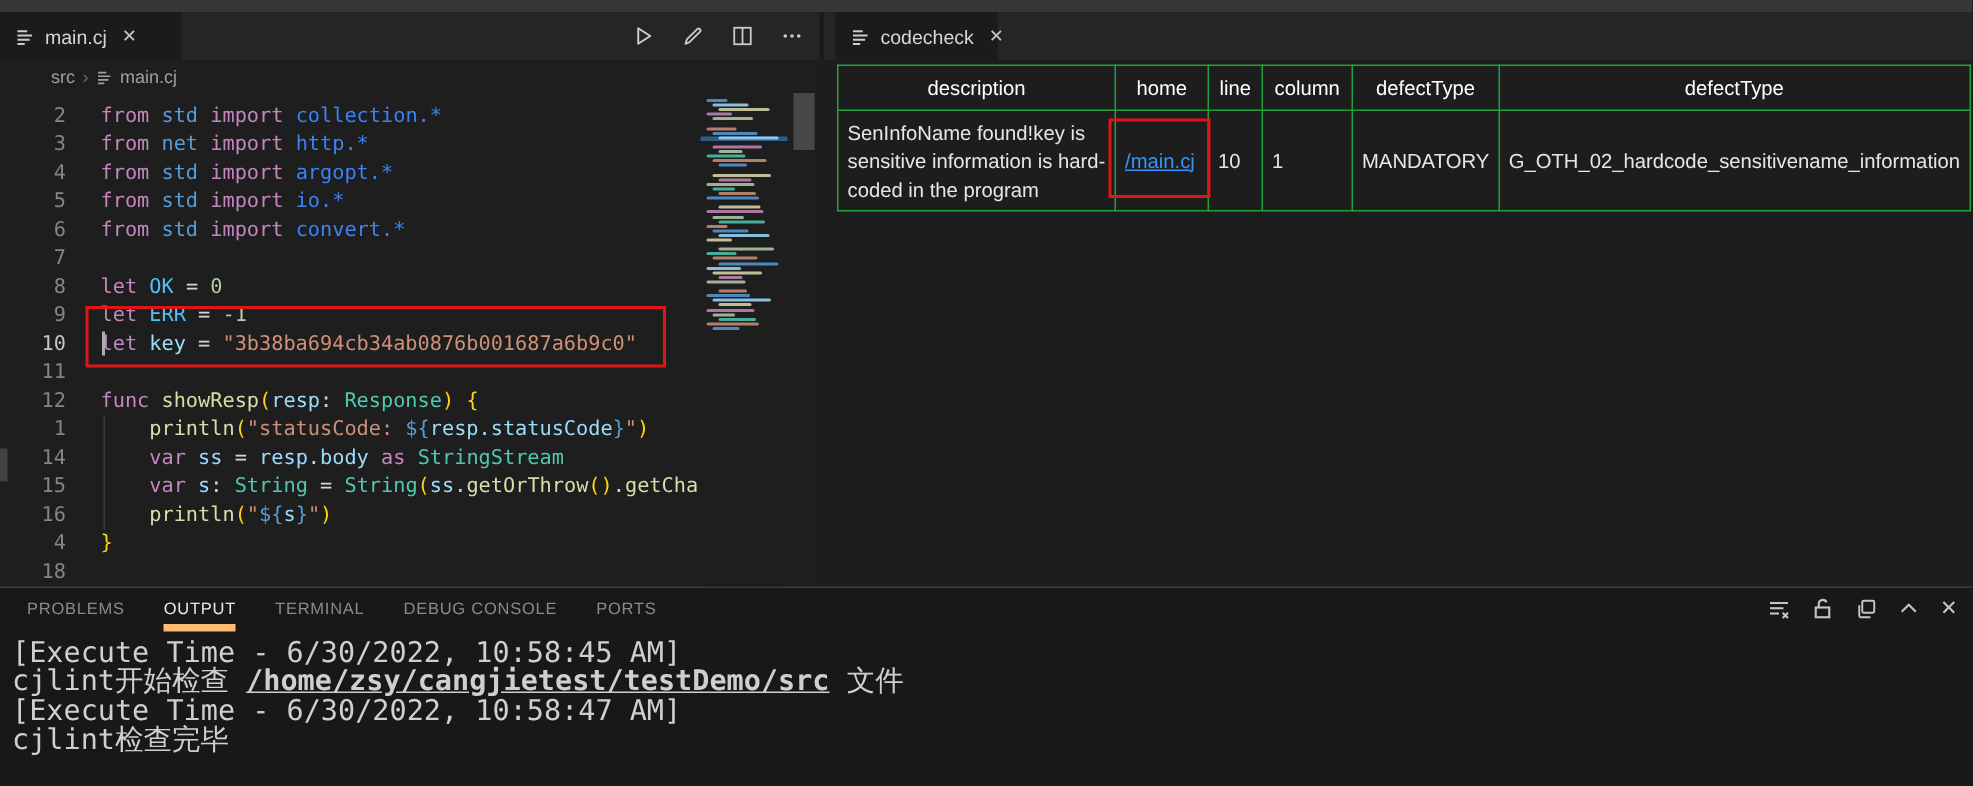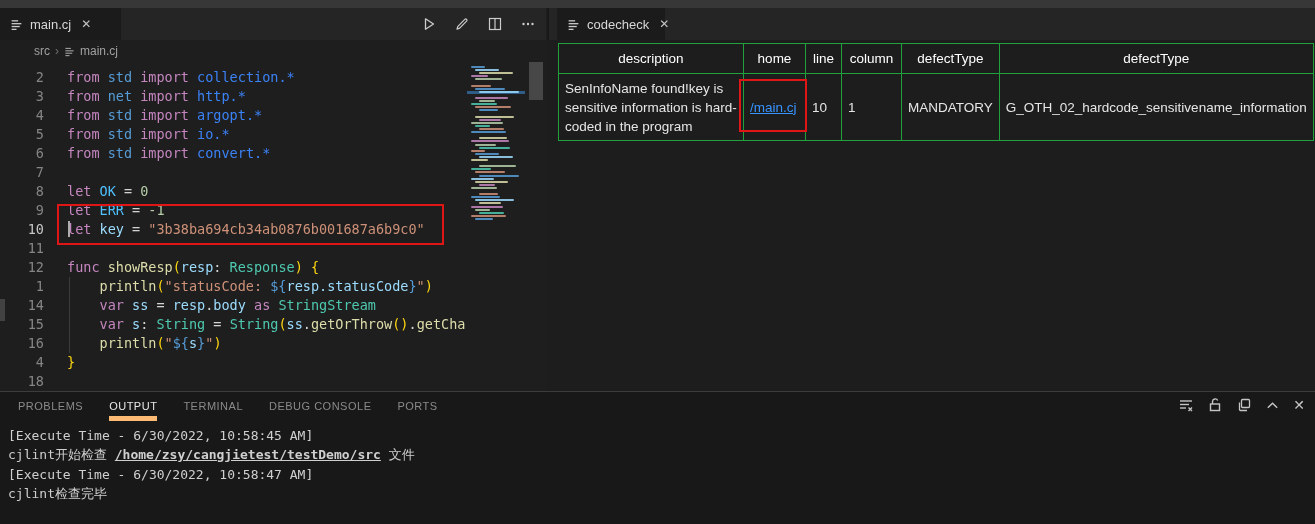--- a/index.html
+++ b/index.html
@@ -68,21 +68,21 @@
   #panel { left:0; top:391px; width:1315px; height:133px; background:#181818; border-top:1px solid #3c3c3c; }
   #panel-tabs { position:absolute; left:18px; top:8px; display:flex; gap:26px; }
   .panel-tab { font-size:11px; letter-spacing:.5px; color:#8a8a8a; padding-bottom:4px; cursor:pointer; }
   .panel-tab.active { color:#e7e7e7; border-bottom:5px solid #fdba74; }
   #panel-actions { position:absolute; right:10px; top:5px; display:flex; align-items:center; gap:13px; }
   #channel-select { height:23px; background:#3c3c3c; border:1px solid #4a4a4a; color:#cccccc; font-size:12px;
                     display:flex; align-items:center; gap:8px; padding:0 8px; cursor:pointer; margin-right:6px; }
   .panel-icon { color:#c5c5c5; display:flex; align-items:center; cursor:pointer; }
   #output-content { position:absolute; left:8px; top:34px; width:1290px;
                     font-family:"DejaVu Sans Mono","Liberation Mono",monospace;
-                    font-size:13px; line-height:19.3px; color:#cfcfcf; }
+                    font-size:19px; line-height:19.3px; color:#cfcfcf; }
   #output-content a.out-link { color:#cfcfcf; text-decoration:underline; font-weight:bold; cursor:pointer; }
 </style>
 </head>
 <body>
 
 <div id="stage">
 
   <div id="topbar" class="abs"></div>
 
   <div id="tabstrip-left" class="abs tabstrip">

